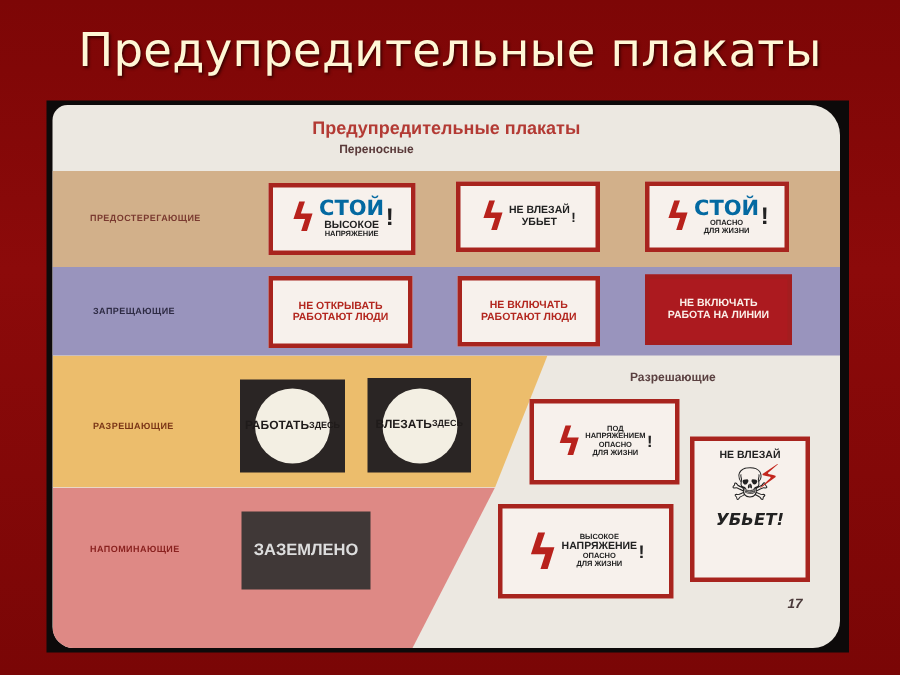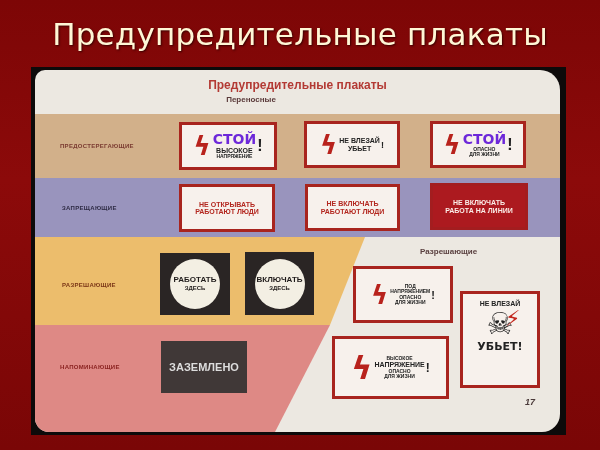--- a/index.html
+++ b/index.html
@@ -44,51 +44,51 @@
     position: absolute; font-size: 6px; font-weight: bold; letter-spacing: 0.3px;
     text-transform: uppercase;
   }
   .sign {
     position: absolute; background: #f7f1ec; border: 3px solid #a8241e;
     box-sizing: border-box; display: flex; align-items: center; justify-content: center;
     color: #a8241e; font-weight: bold; text-align: center;
   }
   .sign .bolt { color: #b8221c; font-size: 26px; line-height: 1; margin-right: 2px; font-family: "DejaVu Sans", sans-serif; }
   .sign .txt { display: flex; flex-direction: column; align-items: center; line-height: 1.05; }
-  .sign .big { font-size: 14px; color: #6d28d9; font-family: "DejaVu Sans", sans-serif; }
+  .sign .big { font-size: 14px; color: #0369a1; font-family: "DejaVu Sans", sans-serif; }
   .sign .mid { font-size: 7px; color: #222; }
   .sign .sm { font-size: 5px; color: #222; }
   .sign .excl { font-size: 16px; color: #222; margin-left: 1px; }
   .sign.red-fill { background: #ac1a1f; border-color: #a31d1f; color: #fff3ea; }
   .sign.prohib .txt span { color: #b3271f; font-size: 7px; }
   .sign.red-fill .txt span { color: #fbeee8; font-size: 7px; }
   .sign.dark {
     background: #2a2524; border: none;
   }
   .sign.dark .circle {
     width: 50px; height: 50px; border-radius: 50%; background: #f3efe3;
-    display: flex; flex-direction: column; align-items: center; justify-content: center;
+    display: flex; flex-direction: row; align-items: center; justify-content: center;
     color: #1f1b1a; line-height: 1.1;
   }
   .sign.dark .circle .a { font-size: 8px; font-weight: bold; }
   .sign.dark .circle .b { font-size: 6px; font-weight: bold; }
   .sign.grounded { background: #403837; border: none; color: #ddd; font-size: 11px; }
 
   .perm-label {
     position: absolute; left: 385px; top: 177px; font-size: 8px; font-weight: bold; color: #5a4040;
   }
   .skull-sign {
     position: absolute; left: 425px; top: 221px; width: 80px; height: 97px;
     background: #f7f1ec; border: 3px solid #a8241e; box-sizing: border-box;
     text-align: center; color: #222; font-weight: bold;
   }
   .skull-sign .top { font-size: 7px; margin-top: 6px; }
   .skull-sign .skull { font-size: 30px; line-height: 1.1; position: relative; font-family: "DejaVu Sans", sans-serif; }
   .skull-sign .skull .zap { position: absolute; left: 42px; top: 0; color: #c3261d; font-size: 22px; }
-  .skull-sign .bottom { font-size: 11px; font-family: "DejaVu Sans", sans-serif; }
+  .skull-sign .bottom { font-size: 11px; font-family: "DejaVu Sans", sans-serif; font-style: italic; }
   .page-number {
     position: absolute; left: 490px; top: 327px; font-size: 9px; font-weight: bold; color: #4a3a3a; font-style: italic;
   }
 </style>
 </head>
 <body>
 
 <div class="slide-title">Предупредительные плакаты</div>
 
 <div class="photo-frame"></div>
@@ -153,21 +153,21 @@
   </div>
 
   <div class="sign dark" style="left:125px; top:183px; width:70px; height:62px;">
     <div class="circle">
       <span class="a">РАБОТАТЬ</span>
       <span class="b">ЗДЕСЬ</span>
     </div>
   </div>
   <div class="sign dark" style="left:210px; top:182px; width:69px; height:63px;">
     <div class="circle">
-      <span class="a">ВКЛЮЧАТЬ</span>
+      <span class="a">ВЛЕЗАТЬ</span>
       <span class="b">ЗДЕСЬ</span>
     </div>
   </div>
 
   <div class="sign grounded" style="left:126px; top:271px; width:86px; height:52px;">
     <span>ЗАЗЕМЛЕНО</span>
   </div>
 
   <div class="perm-label">Разрешающие</div>
   <div class="sign" style="left:318px; top:196px; width:100px; height:57px;">

